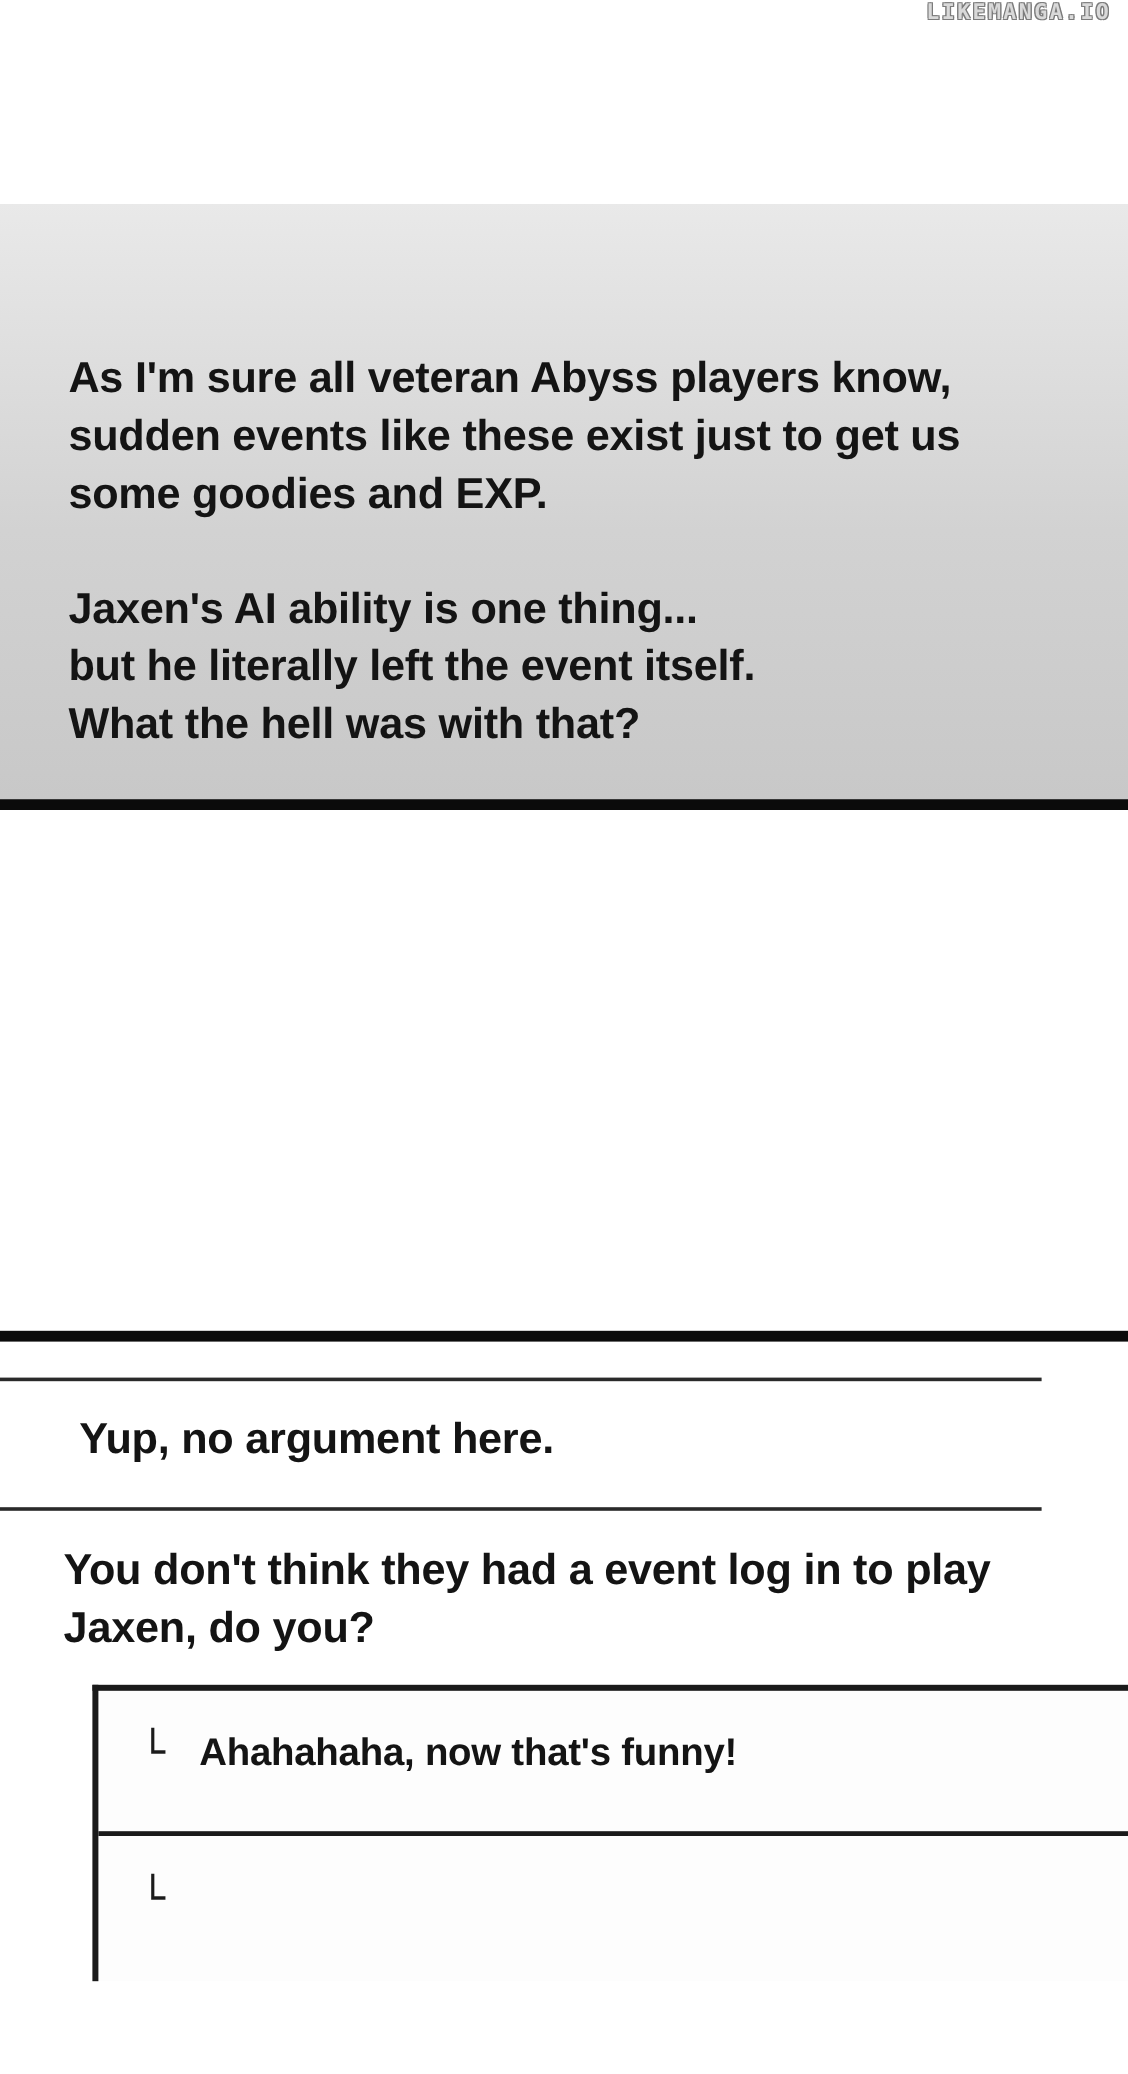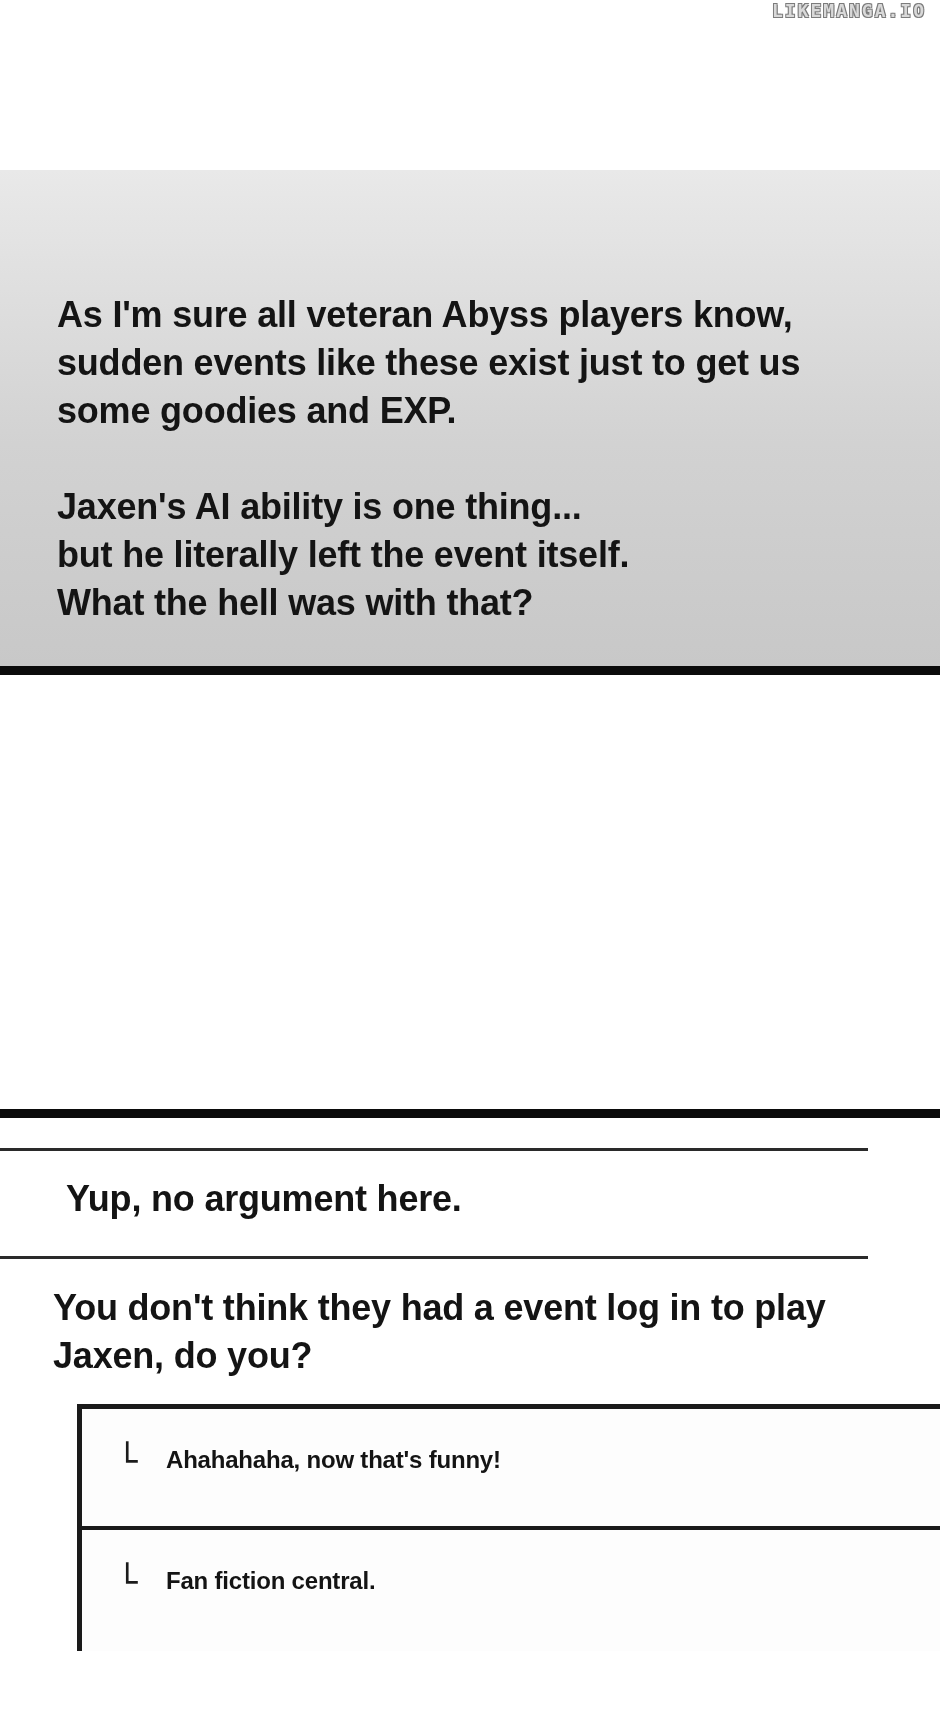--- a/index.html
+++ b/index.html
@@ -184,21 +184,21 @@
     top: 32px;
     font-size: 34px;
     font-weight: 600;
     color: #1b1b1b;
     font-family: "DejaVu Sans", sans-serif;
   }
   .nested-text {
     position: absolute;
     left: 84px;
     top: 28px;
-    font-size: 24px;
+    font-size: 32px;
     font-weight: 600;
     line-height: 46px;
     color: #141414;
     letter-spacing: -0.2px;
     white-space: nowrap;
   }
 </style>
 </head>
 <body>
 
@@ -228,17 +228,16 @@
 Jaxen, do you?</div>
   </div>
 
   <div class="nested-wrap">
     <div class="nested">
       <span class="nested-arrow">└</span>
       <span class="nested-text">Ahahahaha, now that's funny!</span>
     </div>
     <div class="nested">
       <span class="nested-arrow">└</span>
-      <span class="nested-text">Fan fiction central.</span>
     </div>
   </div>
 
 </div>
 
 </body></html>

